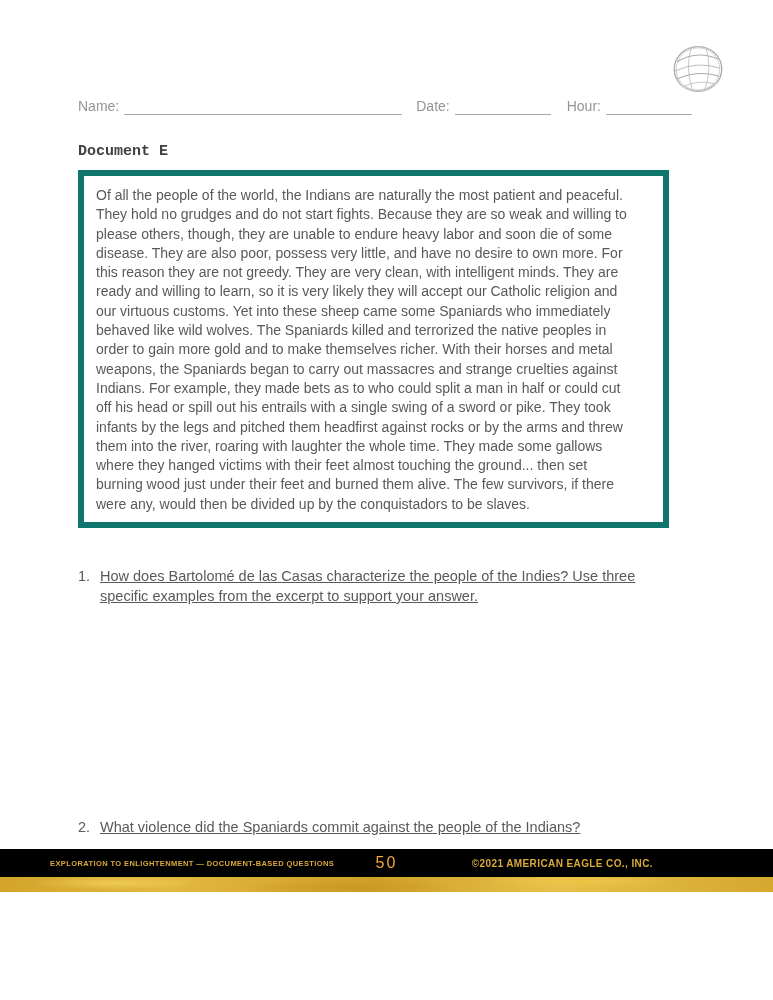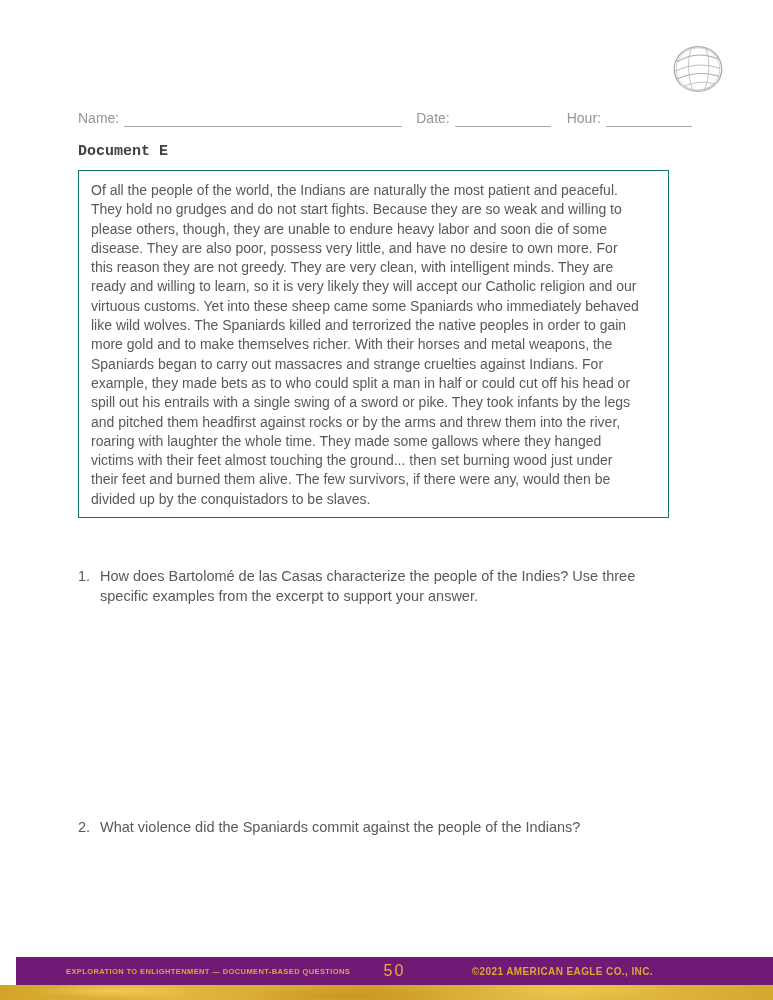--- a/index.html
+++ b/index.html
@@ -4,21 +4,21 @@
 <style>
   * { margin: 0; padding: 0; box-sizing: border-box; }
   html, body { background: #ffffff; }
   body {
     font-family: "Liberation Sans", "DejaVu Sans", sans-serif;
     color: #58595b;
   }
   .page {
     position: relative;
     width: 773px;
-    height: 1000px;
+    height: 892px;
     background: #ffffff;
     overflow: hidden;
   }
 
   
   .logo {
     position: absolute;
     top: 38px;
     right: 42px;
     width: 66px;
@@ -40,41 +40,41 @@
   .field { display: flex; align-items: flex-end; }
   .field-label { margin-right: 5px; padding-bottom: 1px; }
   .field-line {
     display: inline-block;
     border-bottom: 1px solid #a7a9ac;
     height: 16px;
   }
   .name-line { width: 278px; }
   .date-field { margin-left: 14px; }
   .date-line { width: 96px; }
-  .hour-field { margin-left: 16px; margin-top: 12px; }
+  .hour-field { margin-left: 16px; }
   .hour-line { width: 86px; }
 
   
   .doc-title {
     position: absolute;
     top: 143px;
     left: 78px;
     font-size: 15px;
     font-weight: bold;
     color: #414042;
     font-family: Liberation Mono, monospace;
   }
 
   
   .doc-box {
     position: absolute;
     top: 170px;
     left: 78px;
     width: 591px;
-    border: 1px solid #0f766e;
+    border: 6px solid #0f766e;
     background: #ffffff;
     padding: 10px 27px 8px 12px;
   }
   .doc-body {
     font-size: 14px;
     line-height: 19.3px;
     color: #58595b;
     text-align: left;
   }
   .source {
@@ -98,38 +98,37 @@
   .question {
     display: flex;
     font-size: 14.5px;
     line-height: 20px;
     color: #58595b;
   }
   .q-num {
     width: 22px;
     flex: 0 0 22px;
   }
-  .q-text { flex: 1; }
+  .q-text { flex: 1; text-decoration: underline; }
   .question + .question { margin-top: 211px; }
 
   
   .footer {
     position: absolute;
     left: 0;
     right: 0;
     bottom: 0;
   }
   .footer-bar {
     height: 28px;
-    background: #701a75;
+    background: #000000;
     display: grid;
     grid-template-columns: 1fr auto 1fr;
     align-items: center;
     padding: 0 50px 0 50px;
-    margin-left: 16px;
   }
   .footer-left {
     font-size: 7.5px;
     font-weight: bold;
     letter-spacing: 0.4px;
     color: #d9a93a;
     text-transform: uppercase;
     white-space: nowrap;
   }
   .footer-page {

